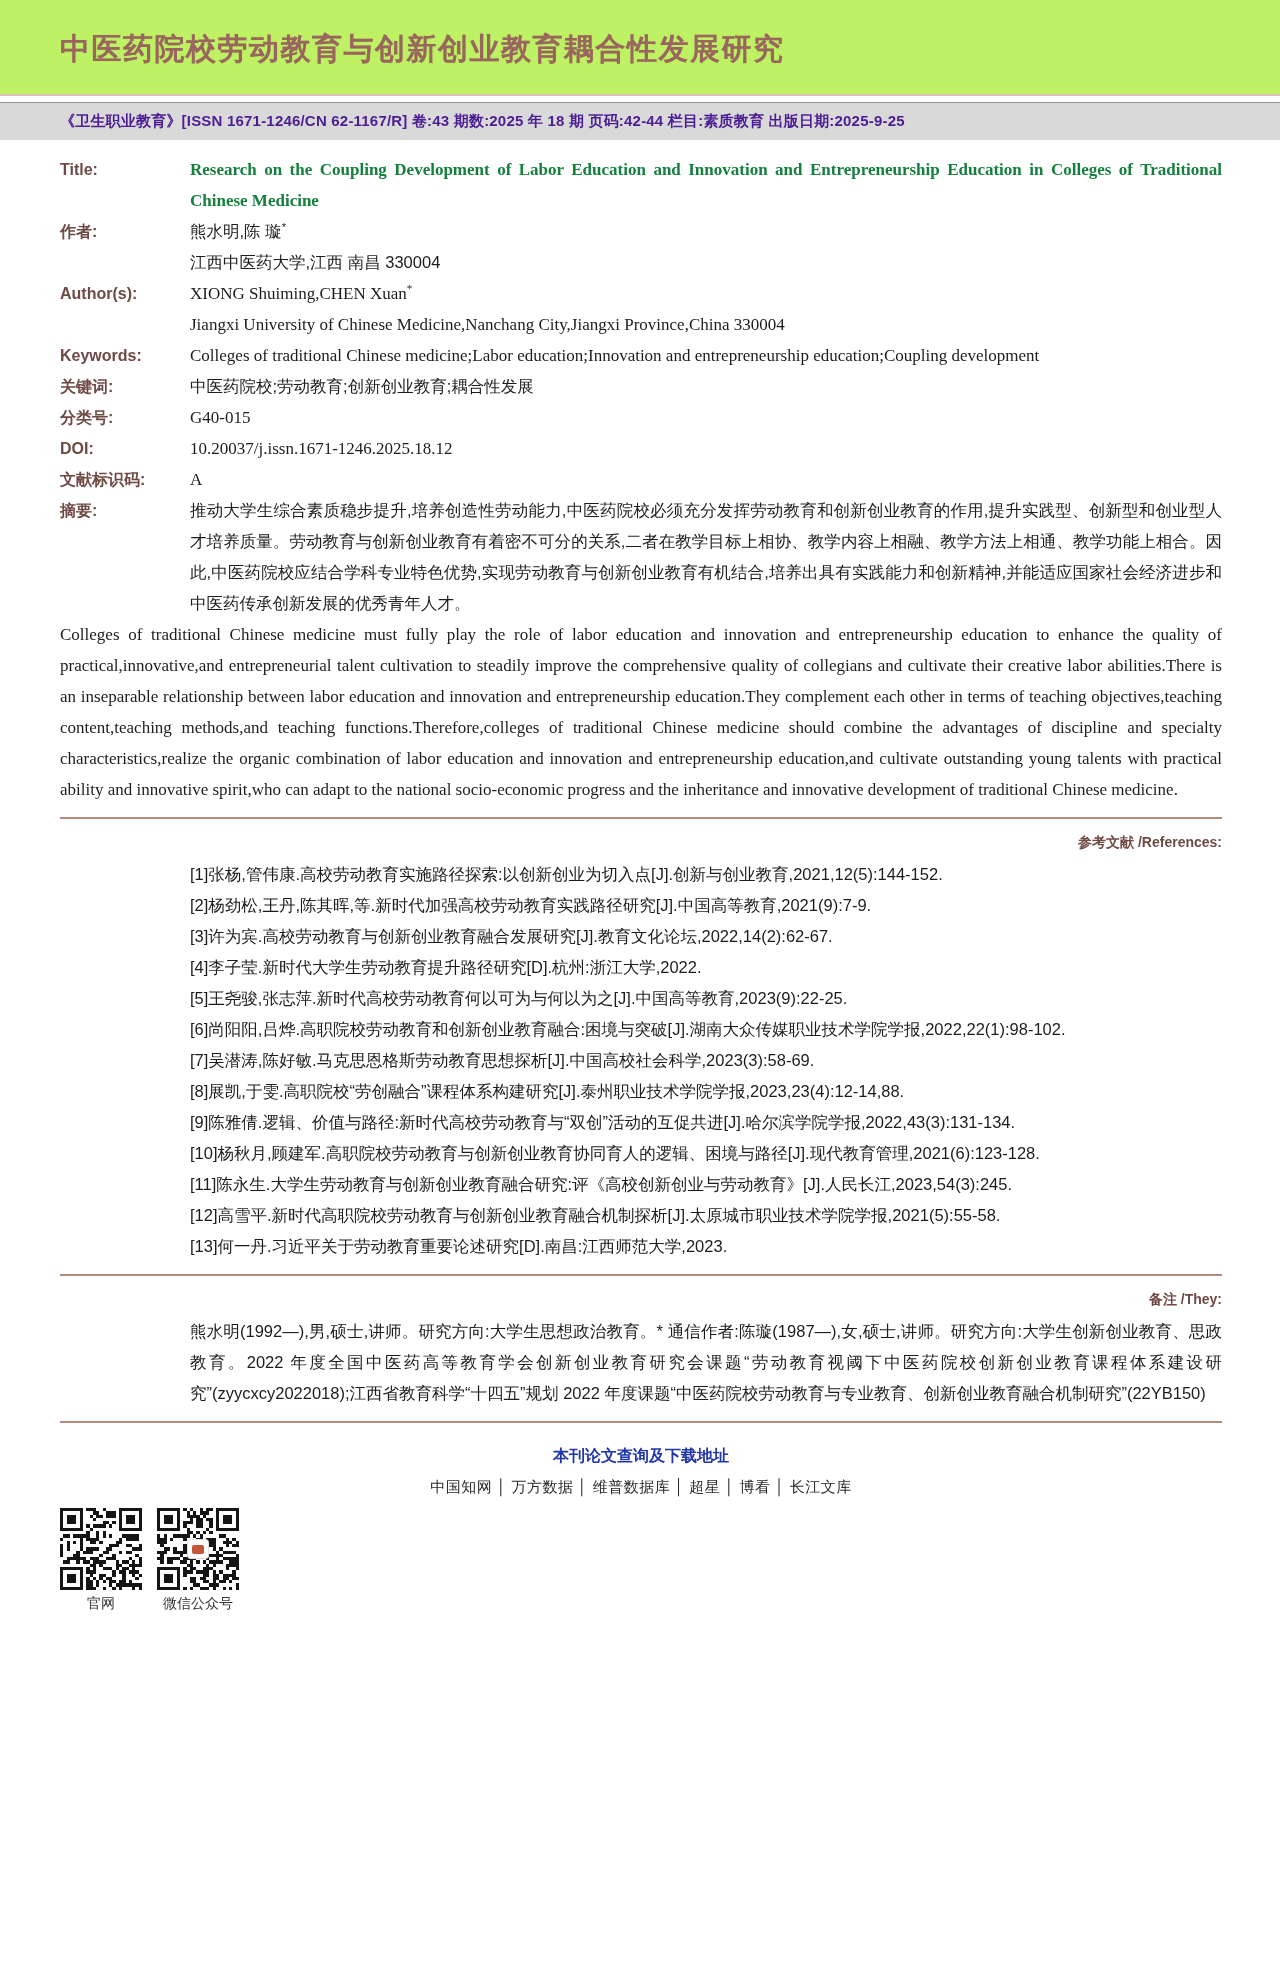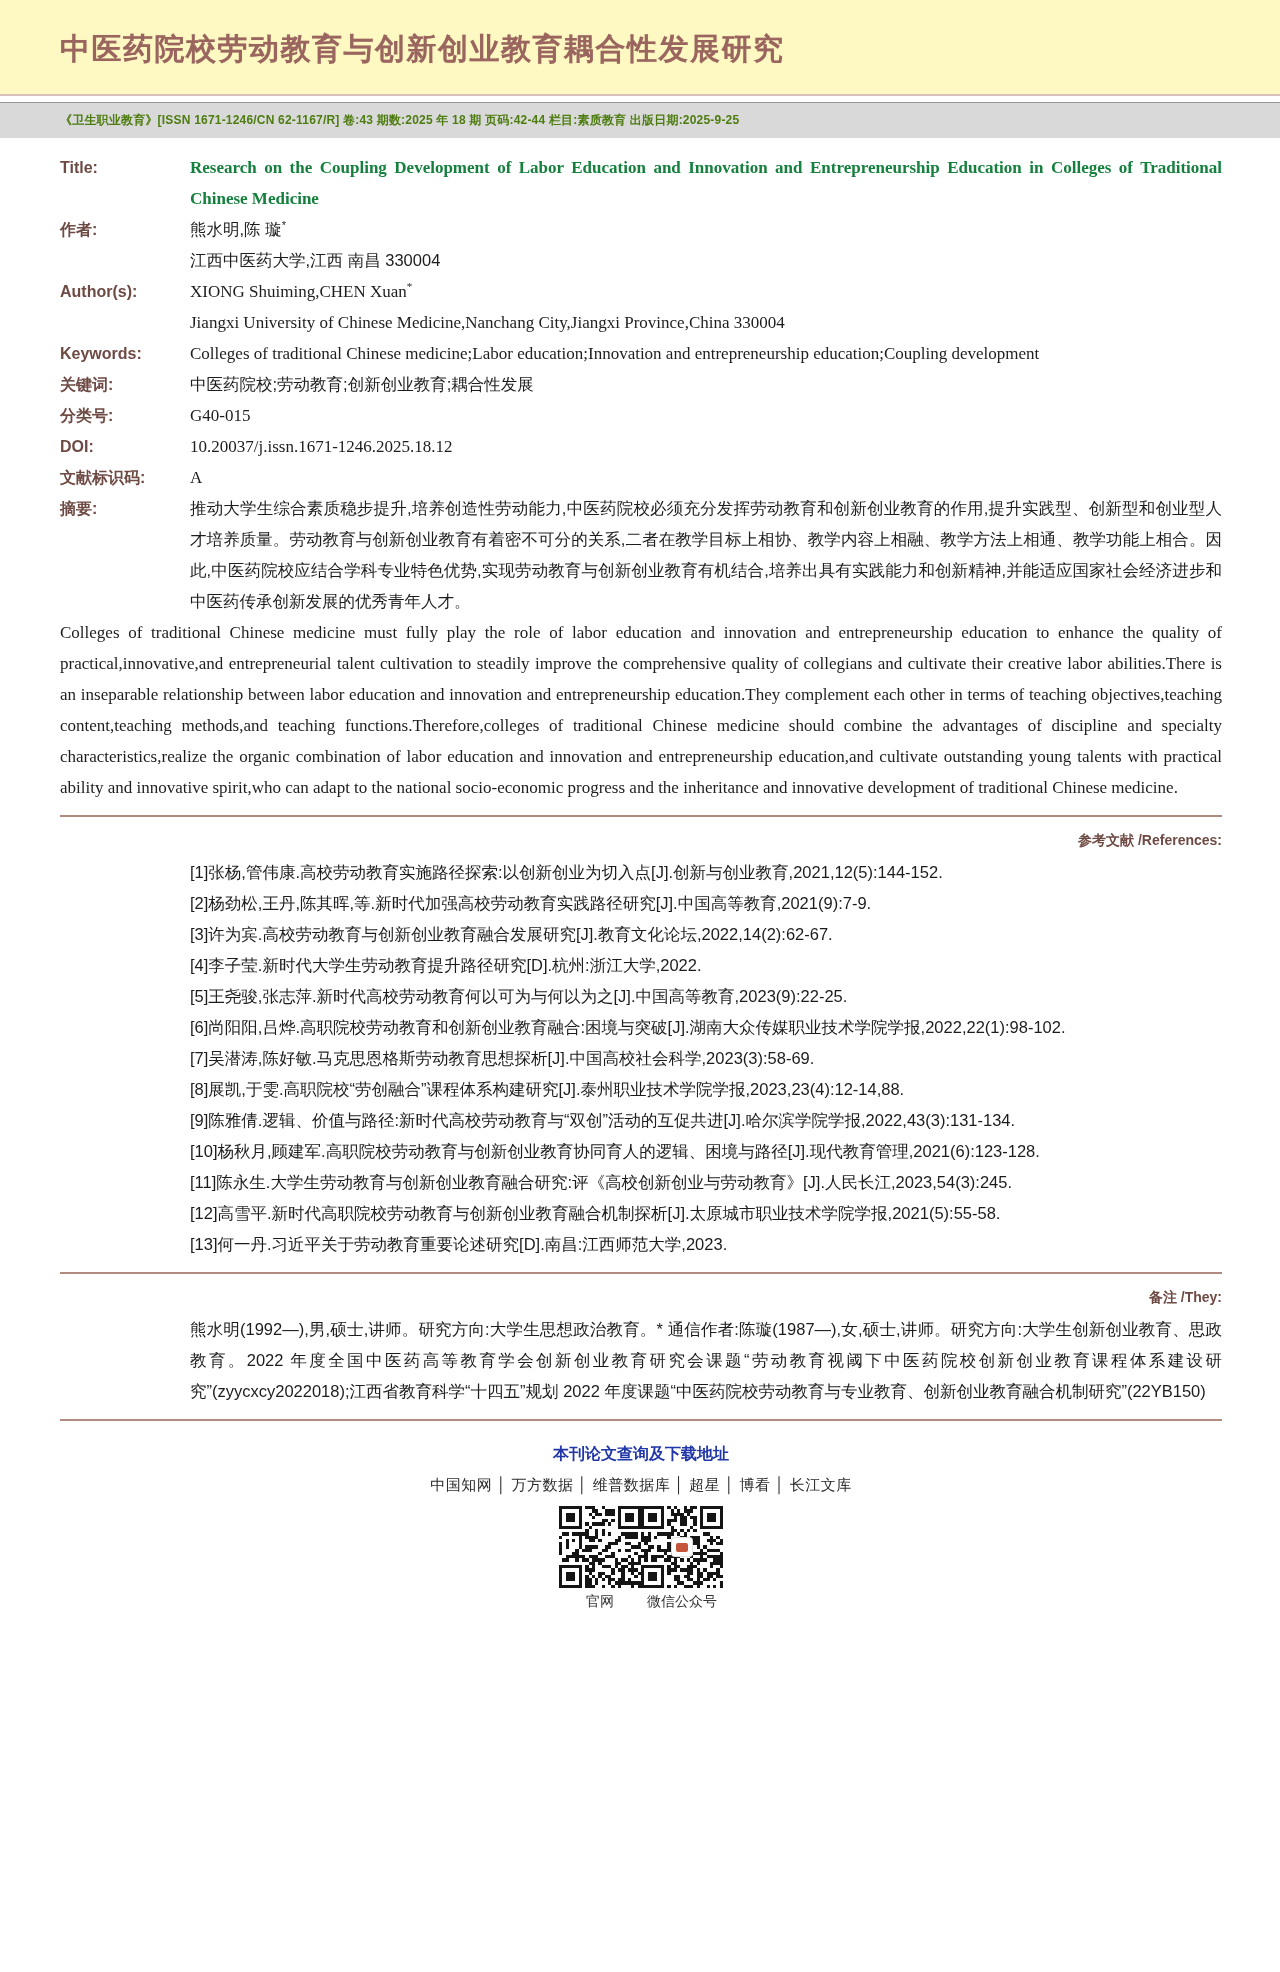--- a/index.html
+++ b/index.html
@@ -3,31 +3,31 @@
 <meta charset="utf-8">
 <style>
   html,body{margin:0;padding:0;}
   body{
     width:1280px;height:1972px;overflow:hidden;background:#ffffff;
     font-family:"Liberation Sans",sans-serif;color:#1c1c1c;
     -webkit-font-smoothing:antialiased;
   }
   
   .header{
-    background:#fef9c3;padding:30px 60px 26px 60px;
+    background:#bef264;padding:30px 60px 26px 60px;
     border-bottom:2px solid #d9c0b8;
   }
   .header h1{
     margin:0;font-size:30px;line-height:38px;font-weight:bold;
     color:#99655e;letter-spacing:1.5px;
     text-shadow:0 0 1px rgba(120,70,60,.25);
   }
   .journal-bar{
     margin-top:6px;background:#d9d9d9;border-top:1px solid #979797;
-    padding:9px 60px;font-size:12px;font-weight:bold;color:#4d7c0f;
+    padding:9px 60px;font-size:15px;font-weight:bold;color:#4c1d95;
     letter-spacing:.2px;
   }
   
   .content{padding:14px 58px 0 60px;}
   .frow{display:flex;}
   .lbl{
     flex:none;width:130px;color:#6e4a44;font-weight:bold;
     font-size:16px;line-height:31px;
   }
   .val{
@@ -49,21 +49,21 @@
   .memo-text{
     padding-left:130px;font-size:16.5px;line-height:31px;text-align:justify;
   }
   
   .footer{text-align:center;padding-top:14px;}
   .footer-heading{color:#2136a8;font-weight:bold;font-size:16px;line-height:22px;}
   .footer-dbs{margin-top:11px;font-size:15px;color:#2b2b2b;letter-spacing:.5px;}
   .footer-email{margin-top:9px;font-size:14.5px;color:#222;}
   .footer-email .em-label{font-weight:bold;}
   .footer-email .em-addr{font-family:"DejaVu Sans Mono",monospace;font-size:13px;}
-  .qr-row{display:flex;justify-content:center;margin-top:11px;}
+  .qr-row{display:flex;justify-content:flex-start;gap:15px;margin-top:11px;}
   .qr-item{display:flex;flex-direction:column;align-items:center;}
   .qr{width:82px;height:82px;position:relative;background:#fff;}
   .qr svg{width:100%;height:100%;display:block;fill:#151515;}
   .qr-logo{
     position:absolute;inset:0;margin:auto;width:20px;height:18px;
     background:#fff;border-radius:3px;box-shadow:0 0 0 1px #e0e0e0;
     display:flex;align-items:center;justify-content:center;
   }
   .qr-logo::after{
     content:"";width:12px;height:9px;background:#c4543a;border-radius:2px;

